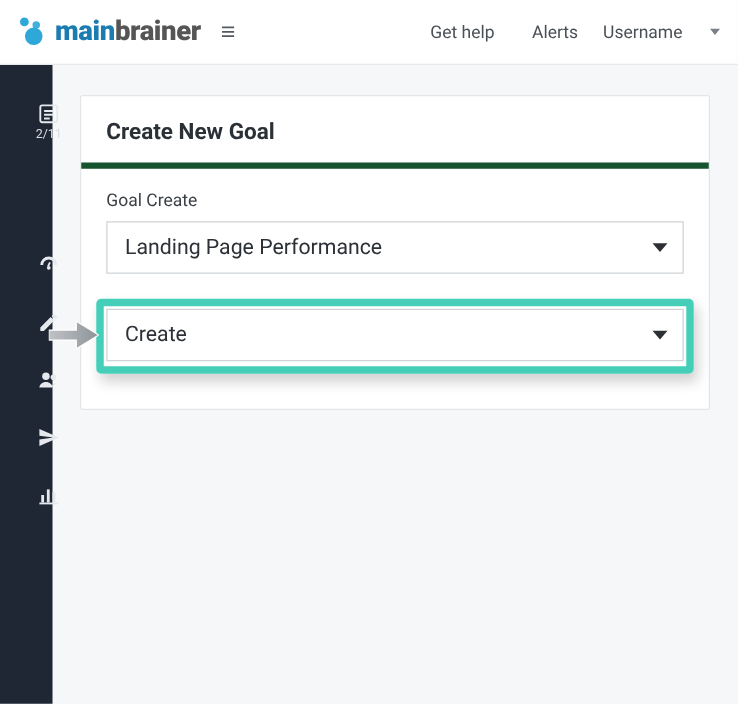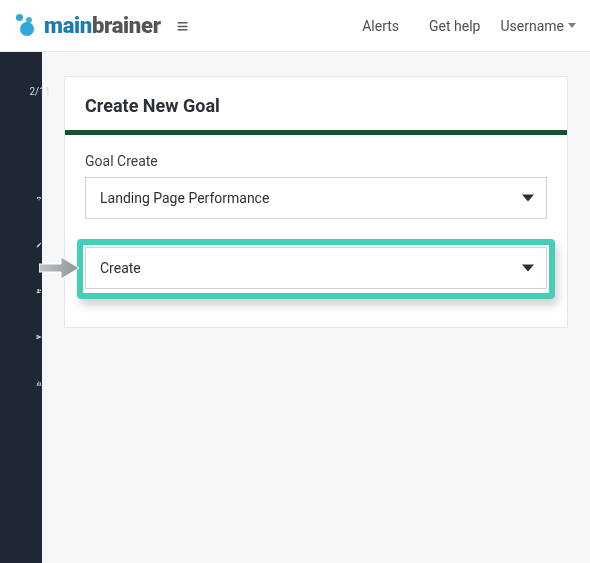--- a/index.html
+++ b/index.html
@@ -14,47 +14,47 @@
   .logo .dots { position: relative; width: 28px; height: 24px; }
   .logo .dots span { position: absolute; border-radius: 50%; background: #2ea7d9; display:block; }
   .logo .dots .d1 { width: 7px; height: 7px; left: 4px; top: 1px; }
   .logo .dots .d2 { width: 6px; height: 6px; left: 14px; top: 4px; opacity:.9; }
   .logo .dots .d3 { width: 14px; height: 14px; left: 8px; top: 9px; }
   .logo-text-a { color:#1a7cb0; font-weight:900; }
   .logo-text-b { color:#555; font-weight:900; }
   .ham { color:#545b61; margin-left: 6px; font-size: 20px; }
   .top-spacer { flex: 1; }
   .top-link { color:#4a5057; font-size: 14px; padding: 6px 10px; cursor: pointer; }
-  .user { display:flex; align-items:center; gap:4px; color:#4a5057; font-size:14px; cursor:pointer;justify-content:center; }
+  .user { display:flex; align-items:center; gap:22px; color:#4a5057; font-size:14px; cursor:pointer;justify-content:center; }
   .chev { width:0;height:0;border-left:4px solid transparent;border-right:4px solid transparent;border-top:5px solid #7b8086; display:inline-block; }
 
   .sidebar {
     position: absolute; left: 0; top: 52px; bottom: 0; width: 42px;
     background: #1e2733; display: flex; flex-direction: column; align-items: center;
     padding-top: 30px; gap: 28px; color:#e9ecef;
   }
-  .sb-item { width:42px; display:flex; flex-direction:row; align-items:center; justify-content:center; gap:2px; color:#e5e9ee; cursor:pointer;padding-left:36px; }
+  .sb-item { width:42px; display:flex; flex-direction:column; align-items:center; justify-content:center; gap:2px; color:#e5e9ee; cursor:pointer;padding-left:36px; }
   .sb-item svg { width:18px; height:18px; fill:#e5e9ee; }
   .sb-label { font-size: 10px; color:#d9dde2; }
 
   .content {
     position:absolute; left:42px; top:52px; right:0; bottom:0;
     padding: 24px 22px;
   }
   .card {
     background:#fff; border:1px solid #e3e6e9; border-radius:2px;
   }
   .card-head { padding: 18px 20px 14px; border-bottom:5px solid #14532d; }
   .card-title { font-size: 18px; font-weight:700; color:#2b3036; }
   .card-body { padding: 18px 20px 38px; }
   .field-label { font-size: 14px; color:#3a3f45; margin-bottom:8px; }
   .select {
     position: relative;
     width:100%; height:42px; border:1px solid #cfd4d8; background:#fff;
-    display:flex; align-items:center; padding:0 14px; font-size:14px; color:#2c3137;
+    display:flex; align-items:center; padding:0 14px; font-size:17px; color:#2c3137;
     cursor:pointer;
   }
   .select .caret { position:absolute; right:12px; top:50%; transform:translateY(-50%); width:0;height:0;border-left:6px solid transparent;border-right:6px solid transparent;border-top:7px solid #2c2f33; }
 
   .highlight-wrap { position:relative; margin-top: 6px; }
   .highlight-box {
     position:absolute; left:-8px; right:-8px; top:-8px; bottom:-10px;
     border:6px solid #46cfb8; border-radius:4px;
     box-shadow: 3px 6px 10px rgba(0,0,0,.18);
     pointer-events:none;
@@ -75,22 +75,22 @@
       <span class="d1"></span>
         <span class="d2"></span>
         <span class="d3"></span>
     </span>
     <span>
       <span class="logo-text-a">main</span><span class="logo-text-b">brainer</span>
     </span>
   </div>
   <span class="ham">≡</span>
   <div class="top-spacer"></div>
+  <div class="top-link">Get help</div>
   <div class="top-link">Alerts</div>
-  <div class="top-link">Get help</div>
   <div class="user">
     <span>Username</span>
     <span class="chev"></span>
   </div>
 </div>
 
 <div class="sidebar">
   <div class="sb-item">
     <svg viewBox="0 0 24 24">
         <rect x="3" y="3" width="18" height="18" rx="2" ry="2" fill="none" stroke="#e5e9ee" stroke-width="2"></rect>

